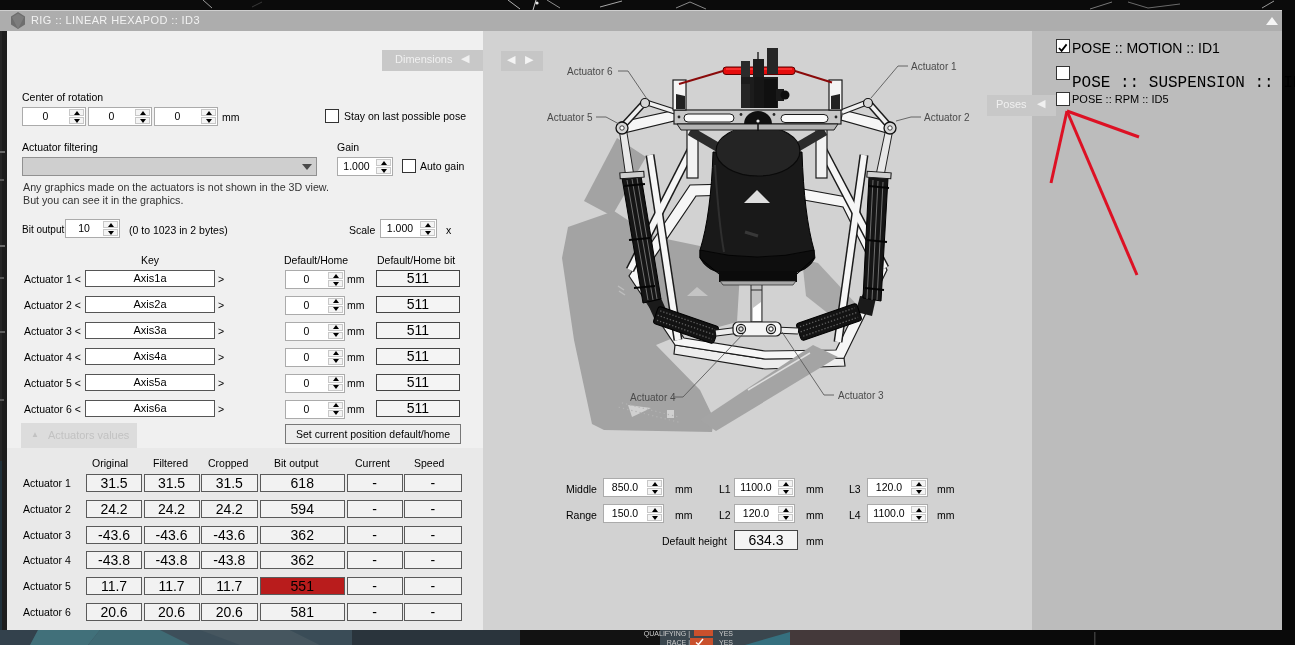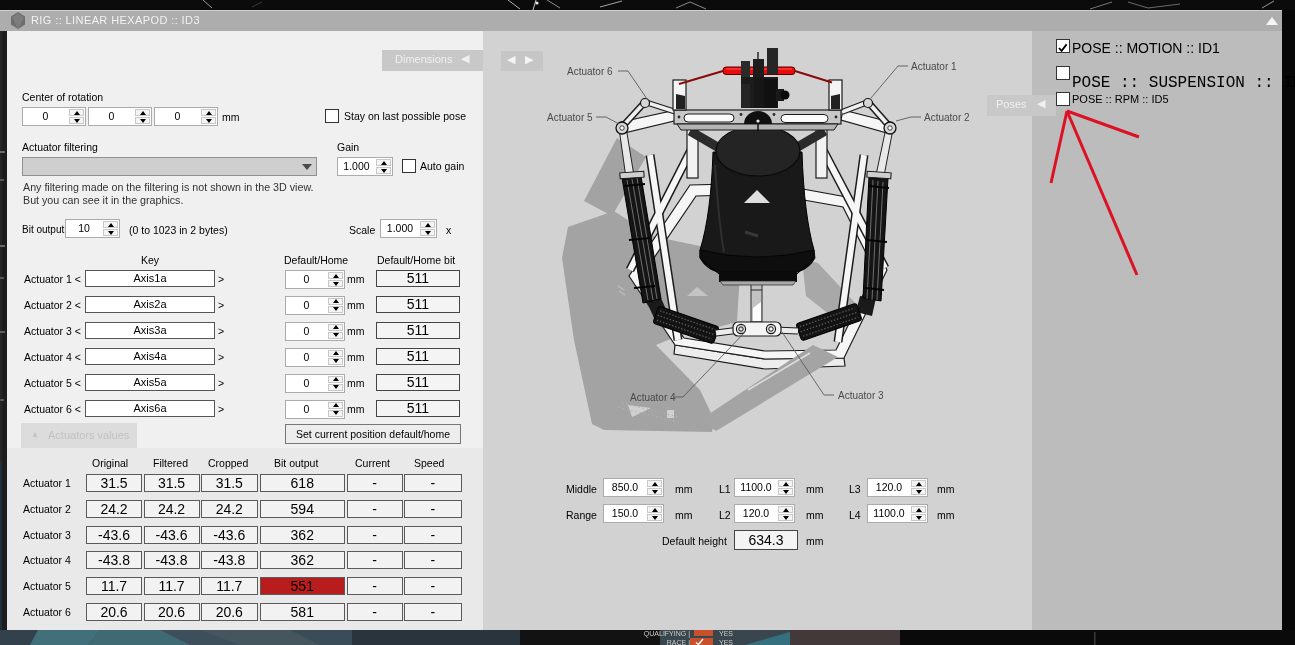--- a/index.html
+++ b/index.html
@@ -108,21 +108,21 @@
 <div class="spin" style="left:337px;top:157px;width:54px;">
     <span class="v">1.000</span>
     <div class="ud">
       <div class="u"></div>
       <div class="d"></div>
     </div>
   </div>
 <div class="cb" style="left:402px;top:159px;"></div>
 <div class="lbl" style="left:420px;top:160px;">Auto gain</div>
 
-<div class="lbl" style="left:23px;top:181px;color:#333;font-size:10.7px;">Any filtering made on the filtering is not shown in the 3D view.</div>
+<div class="lbl" style="left:23px;top:181px;color:#333;font-size:10.7px;">Any graphics made on the actuators is not shown in the 3D view.</div>
 <div class="lbl" style="left:23px;top:194px;color:#333;font-size:10.7px;">But you can see it in the graphics.</div>
 
 <div class="lbl" style="left:22px;top:224px;font-size:10px;">Bit output</div>
 <div class="spin" style="left:65px;top:219px;width:53px;">
     <span class="v">10</span>
     <div class="ud">
       <div class="u"></div>
       <div class="d"></div>
     </div>
   </div>

